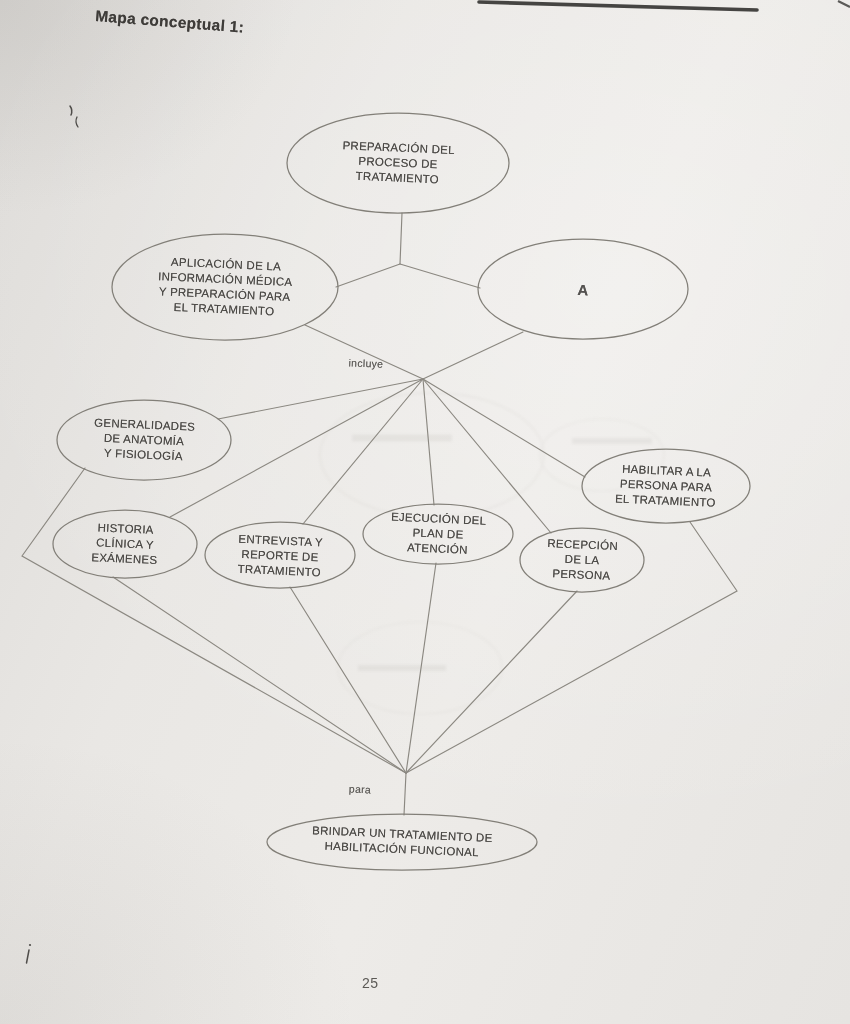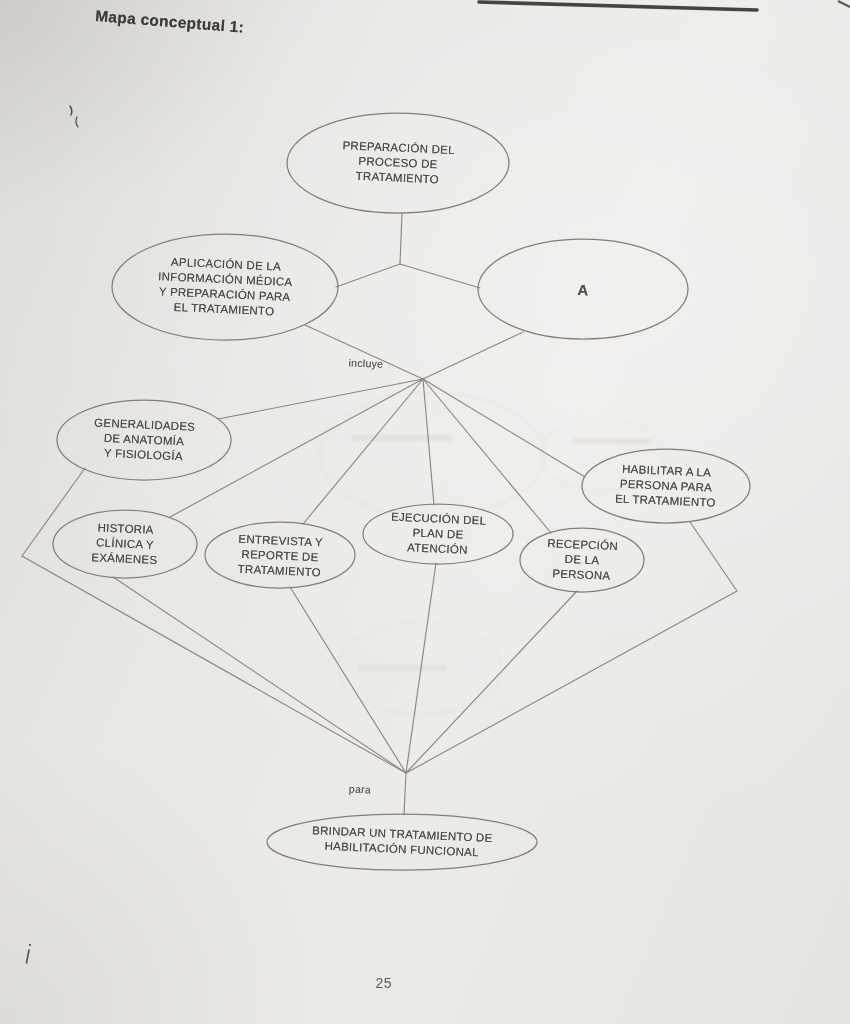--- a/index.html
+++ b/index.html
@@ -31,21 +31,21 @@
     color:#4b4946;white-space:pre-line;
     text-shadow:0 0 .6px rgba(75,73,70,.75);
   }
   .node-label.big{font-size:15px;font-weight:bold;color:#545250;}
   .edge-label{
     position:absolute;transform:translate(-50%,-50%) rotate(2deg);
     font-size:10.5px;color:#5a5855;letter-spacing:.3px;
     text-shadow:0 0 .5px rgba(90,88,85,.6);
   }
   .page-number{
-    position:absolute;left:362px;top:975px;width:30px;text-align:right;
+    position:absolute;left:362px;top:975px;width:30px;text-align:left;
     font-size:14px;color:#5b5955;letter-spacing:.5px;
   }
   svg{position:absolute;left:0;top:0;}
   .shape{stroke:#827f78;stroke-width:1.25;fill:none;}
   .edge{stroke:#8b8881;stroke-width:1.15;fill:none;stroke-linecap:round;}
   .artifact{stroke:#4f4d4a;fill:none;stroke-linecap:round;}
 </style>
 </head>
 <body>
 

